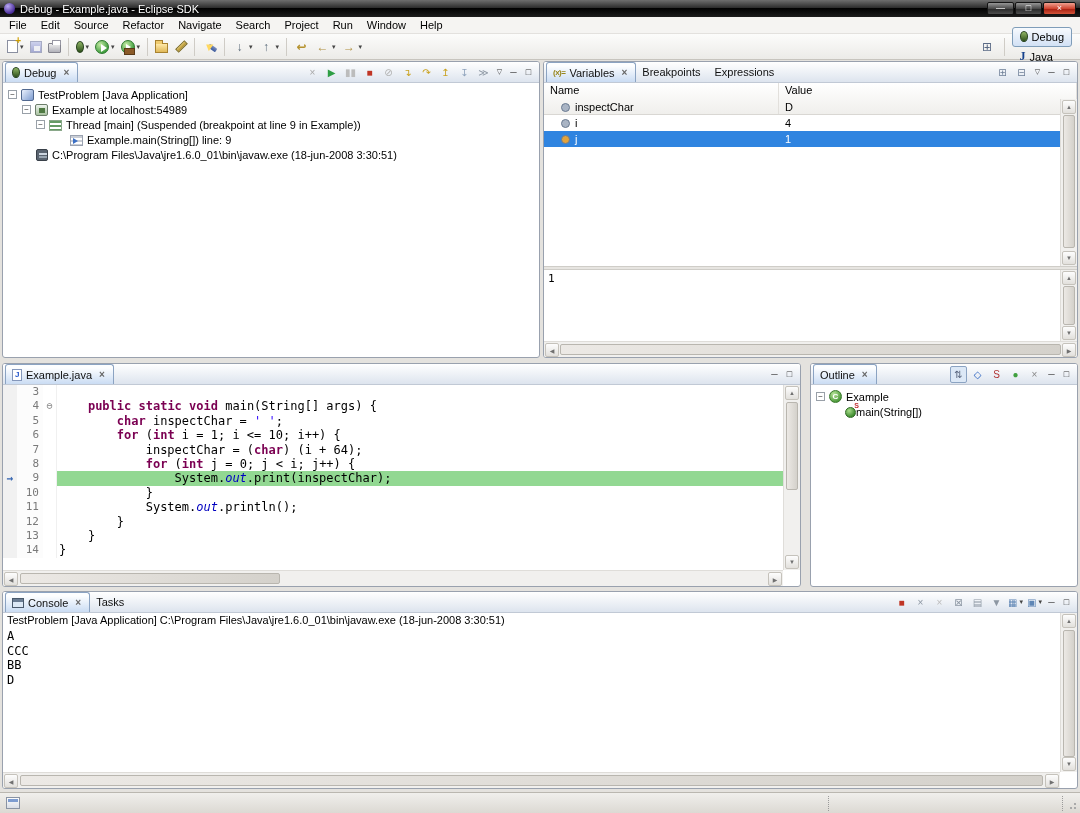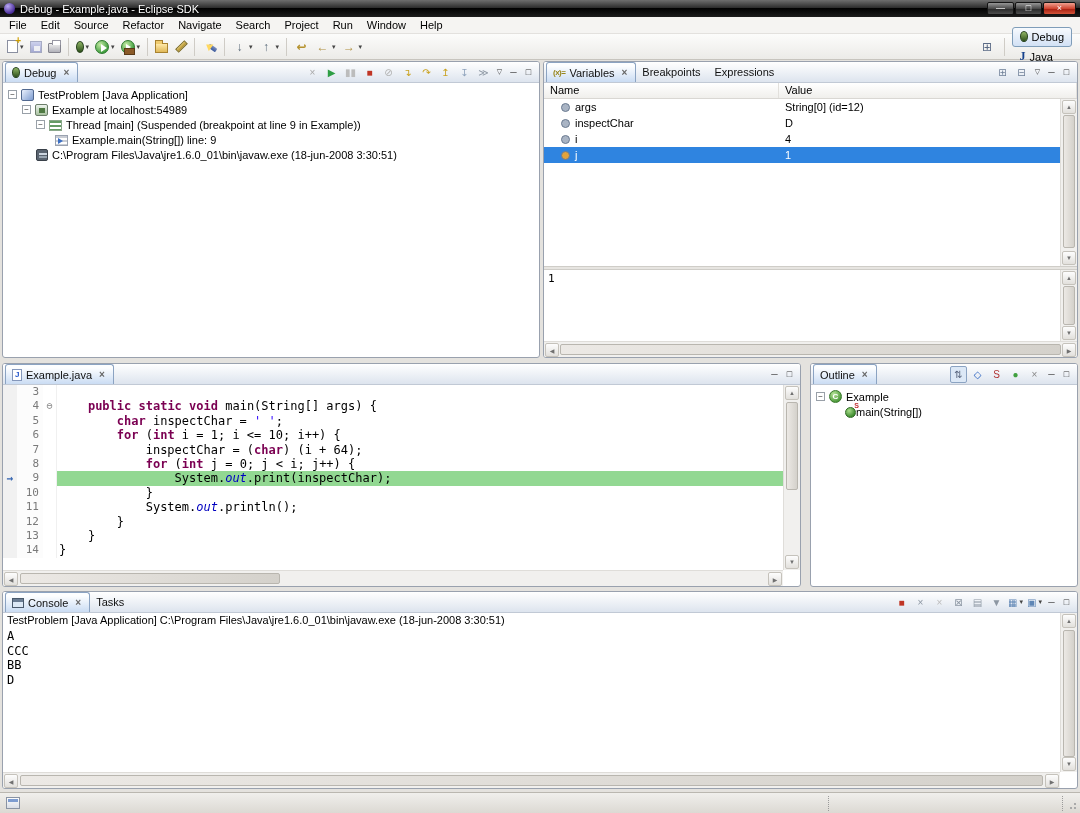--- a/index.html
+++ b/index.html
@@ -85,21 +85,21 @@
   .ic-frame{width:13px;height:11px;background:repeating-linear-gradient(180deg,#c9cdd5 0 2px,#fff 2px 4px);border:1px solid #9aa2b0;margin-top:1px;}
   .ic-frame::after{content:"";position:absolute;left:2px;top:2px;border:3px solid transparent;border-left:5px solid #3b6fc4;}
   .ic-process{width:12px;height:12px;background:#5a6470;border:1px solid #394049;border-radius:2px;}
   .ic-process::after{content:"";position:absolute;left:2px;top:3px;width:8px;height:2px;background:#cdd6e0;box-shadow:0 3px 0 #9aa6b2;}
   .ic-class{width:13px;height:13px;border-radius:50%;background:radial-gradient(circle at 35% 30%,#b9e59b,#4e9a3c 72%);border:1px solid #3a7a2c;}
   .ic-class::after{content:"C";position:absolute;left:0;top:0;right:0;bottom:0;display:flex;align-items:center;justify-content:center;font-size:8px;font-weight:bold;color:#fff;}
   .ic-method-static{width:11px;height:11px;border-radius:50%;background:radial-gradient(circle at 35% 30%,#a9dd8b,#3f8c2f 72%);border:1px solid #2f6a24;margin:1px 0 0 1px;}
   .ic-method-static::after{content:"S";position:absolute;right:-4px;top:-6px;font-size:7px;font-weight:bold;color:#c03030;}
 
   
-  #var-cols{position:absolute;left:0;right:0;top:21px;height:16px;background:linear-gradient(#ffffff,#f0efec);border-bottom:1px solid #d9d7d3;display:flex;}
+  #var-cols{position:absolute;left:0;right:0;top:21px;height:32px;background:linear-gradient(#ffffff,#f0efec);border-bottom:1px solid #d9d7d3;display:flex;}
   .col-h{padding:1px 6px;border-right:1px solid #e2e0dc;}
   .col-h.first{width:235px;flex:0 0 auto;}
   .col-h.rest{flex:1;}
   #var-rows{position:absolute;left:0;right:17px;top:37px;}
   .var-row{display:flex;align-items:center;height:16px;white-space:nowrap;}
   .var-row.selected{background:var(--sel);color:#fff;}
   .var-name{width:235px;flex:0 0 auto;display:flex;align-items:center;gap:5px;padding-left:17px;}
   .var-ico{width:9px;height:9px;border-radius:50%;border:1px solid #6a7a90;flex:0 0 auto;}
   .var-value{flex:1;padding-left:6px;}
   #var-splitter{position:absolute;left:0;right:0;top:204px;height:4px;background:#e7e5e1;border-top:1px solid #cfcdc8;border-bottom:1px solid #cfcdc8;}
@@ -300,21 +300,21 @@
         <div class="tree-row" style="padding-left: 19px;">
           <span class="expander">−</span>
           <span class="nico ic-target"></span>
           <span>Example at localhost:54989</span>
         </div>
         <div class="tree-row" style="padding-left: 33px;">
           <span class="expander">−</span>
           <span class="nico ic-thread"></span>
           <span>Thread [main] (Suspended (breakpoint at line 9 in Example))</span>
         </div>
-        <div class="tree-row" style="padding-left: 38px;">
+        <div class="tree-row" style="padding-left: 53px;">
           <span class="exp-sp"></span>
           <span class="nico ic-frame"></span>
           <span>Example.main(String[]) line: 9</span>
         </div>
         <div class="tree-row" style="padding-left: 19px;">
           <span class="exp-sp"></span>
           <span class="nico ic-process"></span>
           <span>C:\Program Files\Java\jre1.6.0_01\bin\javaw.exe (18-jun-2008 3:30:51)</span>
         </div>
       </div>
@@ -345,27 +345,20 @@
           <span class="vtool vmenu">▽</span>
           <span class="vtool vminmax">─</span>
           <span class="vtool vminmax">□</span>
         </div>
       </div>
     <div id="var-cols">
         <span class="col-h first">Name</span>
         <span class="col-h rest">Value</span>
       </div>
     <div id="var-rows">
-        <div class="var-row">
-          <span class="var-name">
-            <span class="var-ico" style="background: rgb(169, 180, 196);"></span>
-            <span>args</span>
-          </span>
-          <span class="var-value">String[0] (id=12)</span>
-        </div>
         <div class="var-row">
           <span class="var-name">
             <span class="var-ico" style="background: rgb(169, 180, 196);"></span>
             <span>inspectChar</span>
           </span>
           <span class="var-value">D</span>
         </div>
         <div class="var-row">
           <span class="var-name">
             <span class="var-ico" style="background: rgb(169, 180, 196);"></span>

